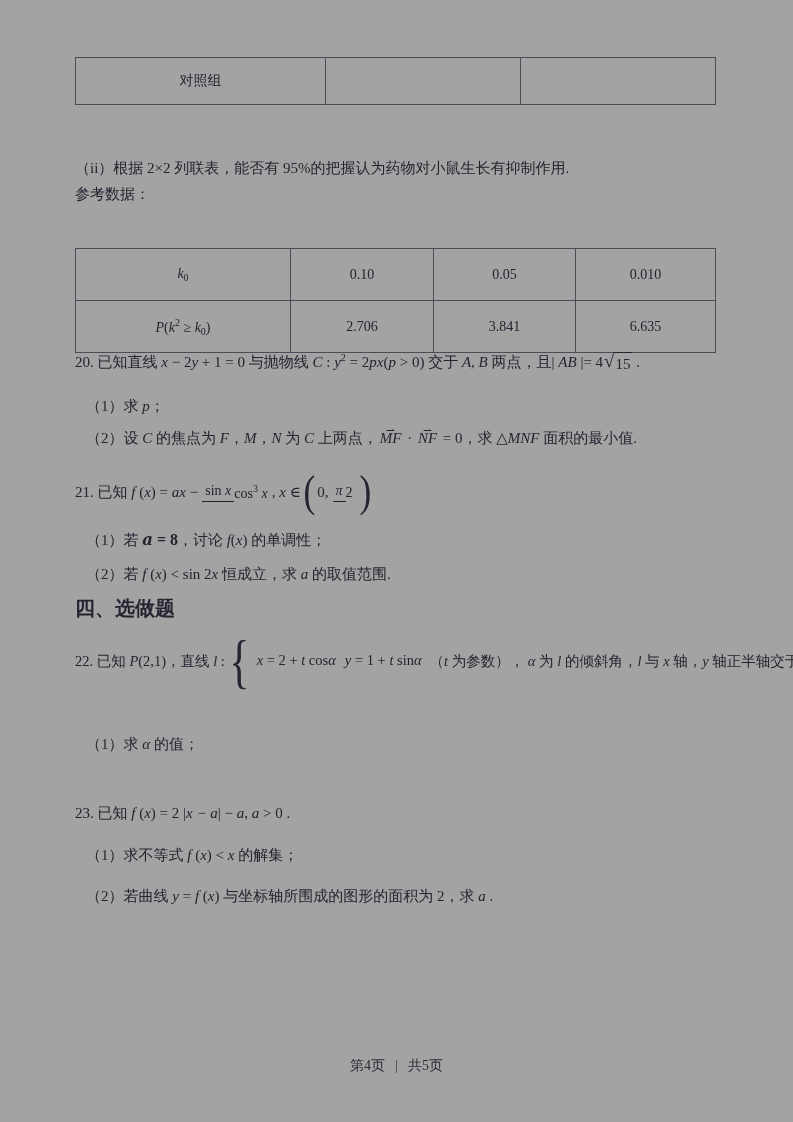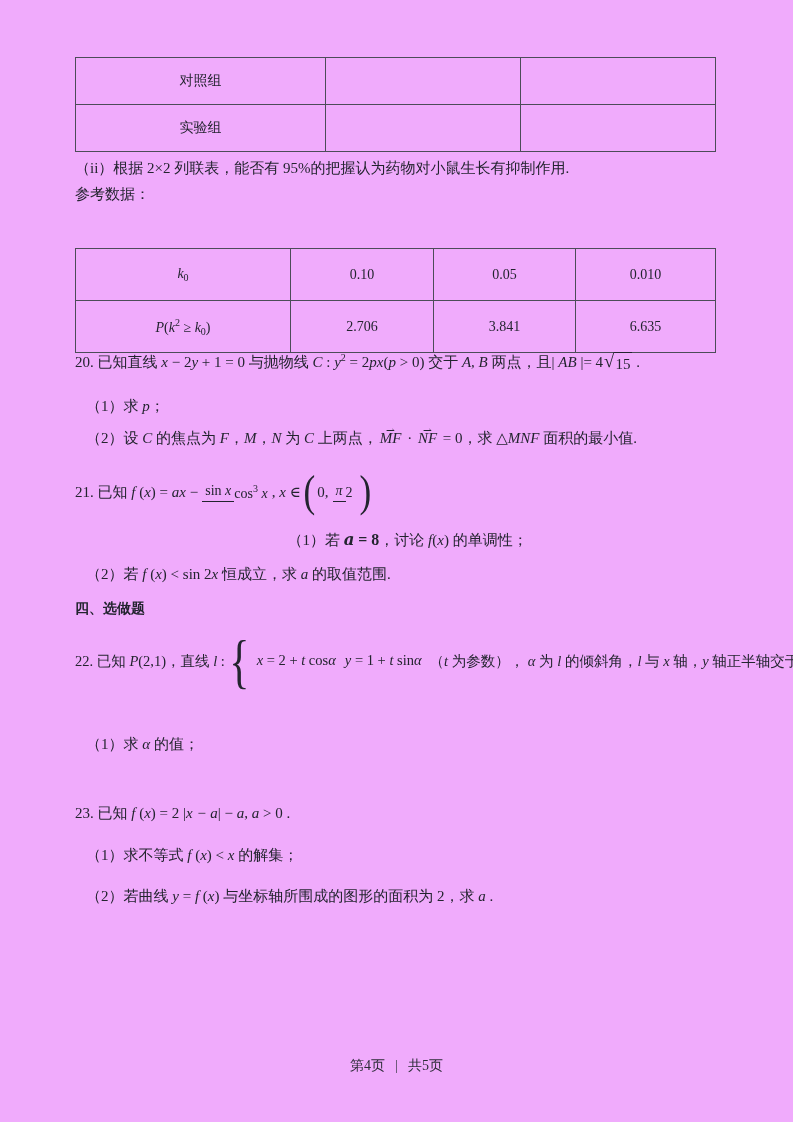--- a/index.html
+++ b/index.html
@@ -1,18 +1,18 @@
 <!DOCTYPE html>
 <html><head>
 <meta charset="utf-8">
 <style>
   html,body { margin:0; padding:0; background:#ffffff; }
   .page {
     position:relative; width:793px; height:1122px; overflow:hidden;
-    background:#f0abfc; color:#23242f;
+    background:#a3a3a3; color:#23242f;
     font-family:"Liberation Serif","DejaVu Serif",serif;
     font-size:15px;
   }
   .block { position:absolute; left:75px; width:643px; }
   .indent { left:86px; }
   .line { line-height:20px; white-space:nowrap; }
 
   
   .cn { font-style:normal; }
   .rm { font-style:normal; }
@@ -49,23 +49,23 @@
   .brace { font-size:60px; line-height:0.9; display:inline-block; transform:scaleX(0.7); font-weight:300; margin-right:3px; }
   .cases { display:inline-flex; gap:9px; line-height:1.2; text-align:left; margin-right:8px; }
 
   
   #line-ii  { top:158px; }
   #ref-note { top:184px; }
   #q20l1 { top:348px; }
   #q20p1 { top:396px; }
   #q20p2 { top:428px; }
   #q21l1 { top:462px; height:60px; }
-  #q21p1 { top:530px;text-align:center; }
+  #q21p1 { top:530px; }
   #q21p2 { top:564px; }
-  #sec4  { top:598px; font-weight:700; font-size:14px; font-family:"Liberation Sans","DejaVu Sans",sans-serif; }
+  #sec4  { top:598px; font-weight:700; font-size:20px; font-family:"Liberation Sans","DejaVu Sans",sans-serif; }
   #q22l1 { top:626px; height:70px; font-size:14.5px; }
   #q22cont { top:703px; }
   #q22p1 { top:734px; }
   #q22p2 { top:768px; }
   #q23l1 { top:803px; }
   #q23p1 { top:845px; }
   #q23p2 { top:886px; }
 
   .footer { position:absolute; top:1057px; left:0; right:0; text-align:center; font-size:14px; color:#2a2b36; }
   .footer .fsep { margin:0 10px; color:#3a3b46; }
@@ -77,25 +77,20 @@
 
   <table class="tbl block" id="t1">
     <colgroup>
         <col style="width:250px">
         <col style="width:195px">
         <col style="width:195px">
       </colgroup>
     <tbody>
         <tr>
       <td>对照组</td>
-      <td></td>
-      <td></td>
-    </tr>
-    <tr>
-      <td>实验组</td>
       <td></td>
       <td></td>
     </tr>
   </tbody>
     </table>
 
   <div class="block line" id="line-ii"><span class="cn">（ii）根据 </span><span class="rm">2×2 </span><span class="cn">列联表，能否有 </span><span class="rm">95%</span><span class="cn">的把握认为药物对小鼠生长有抑制作用.</span></div>
   <div class="block line" id="ref-note"><span class="cn">参考数据：</span></div>
 
   <table class="tbl block" id="t2">

